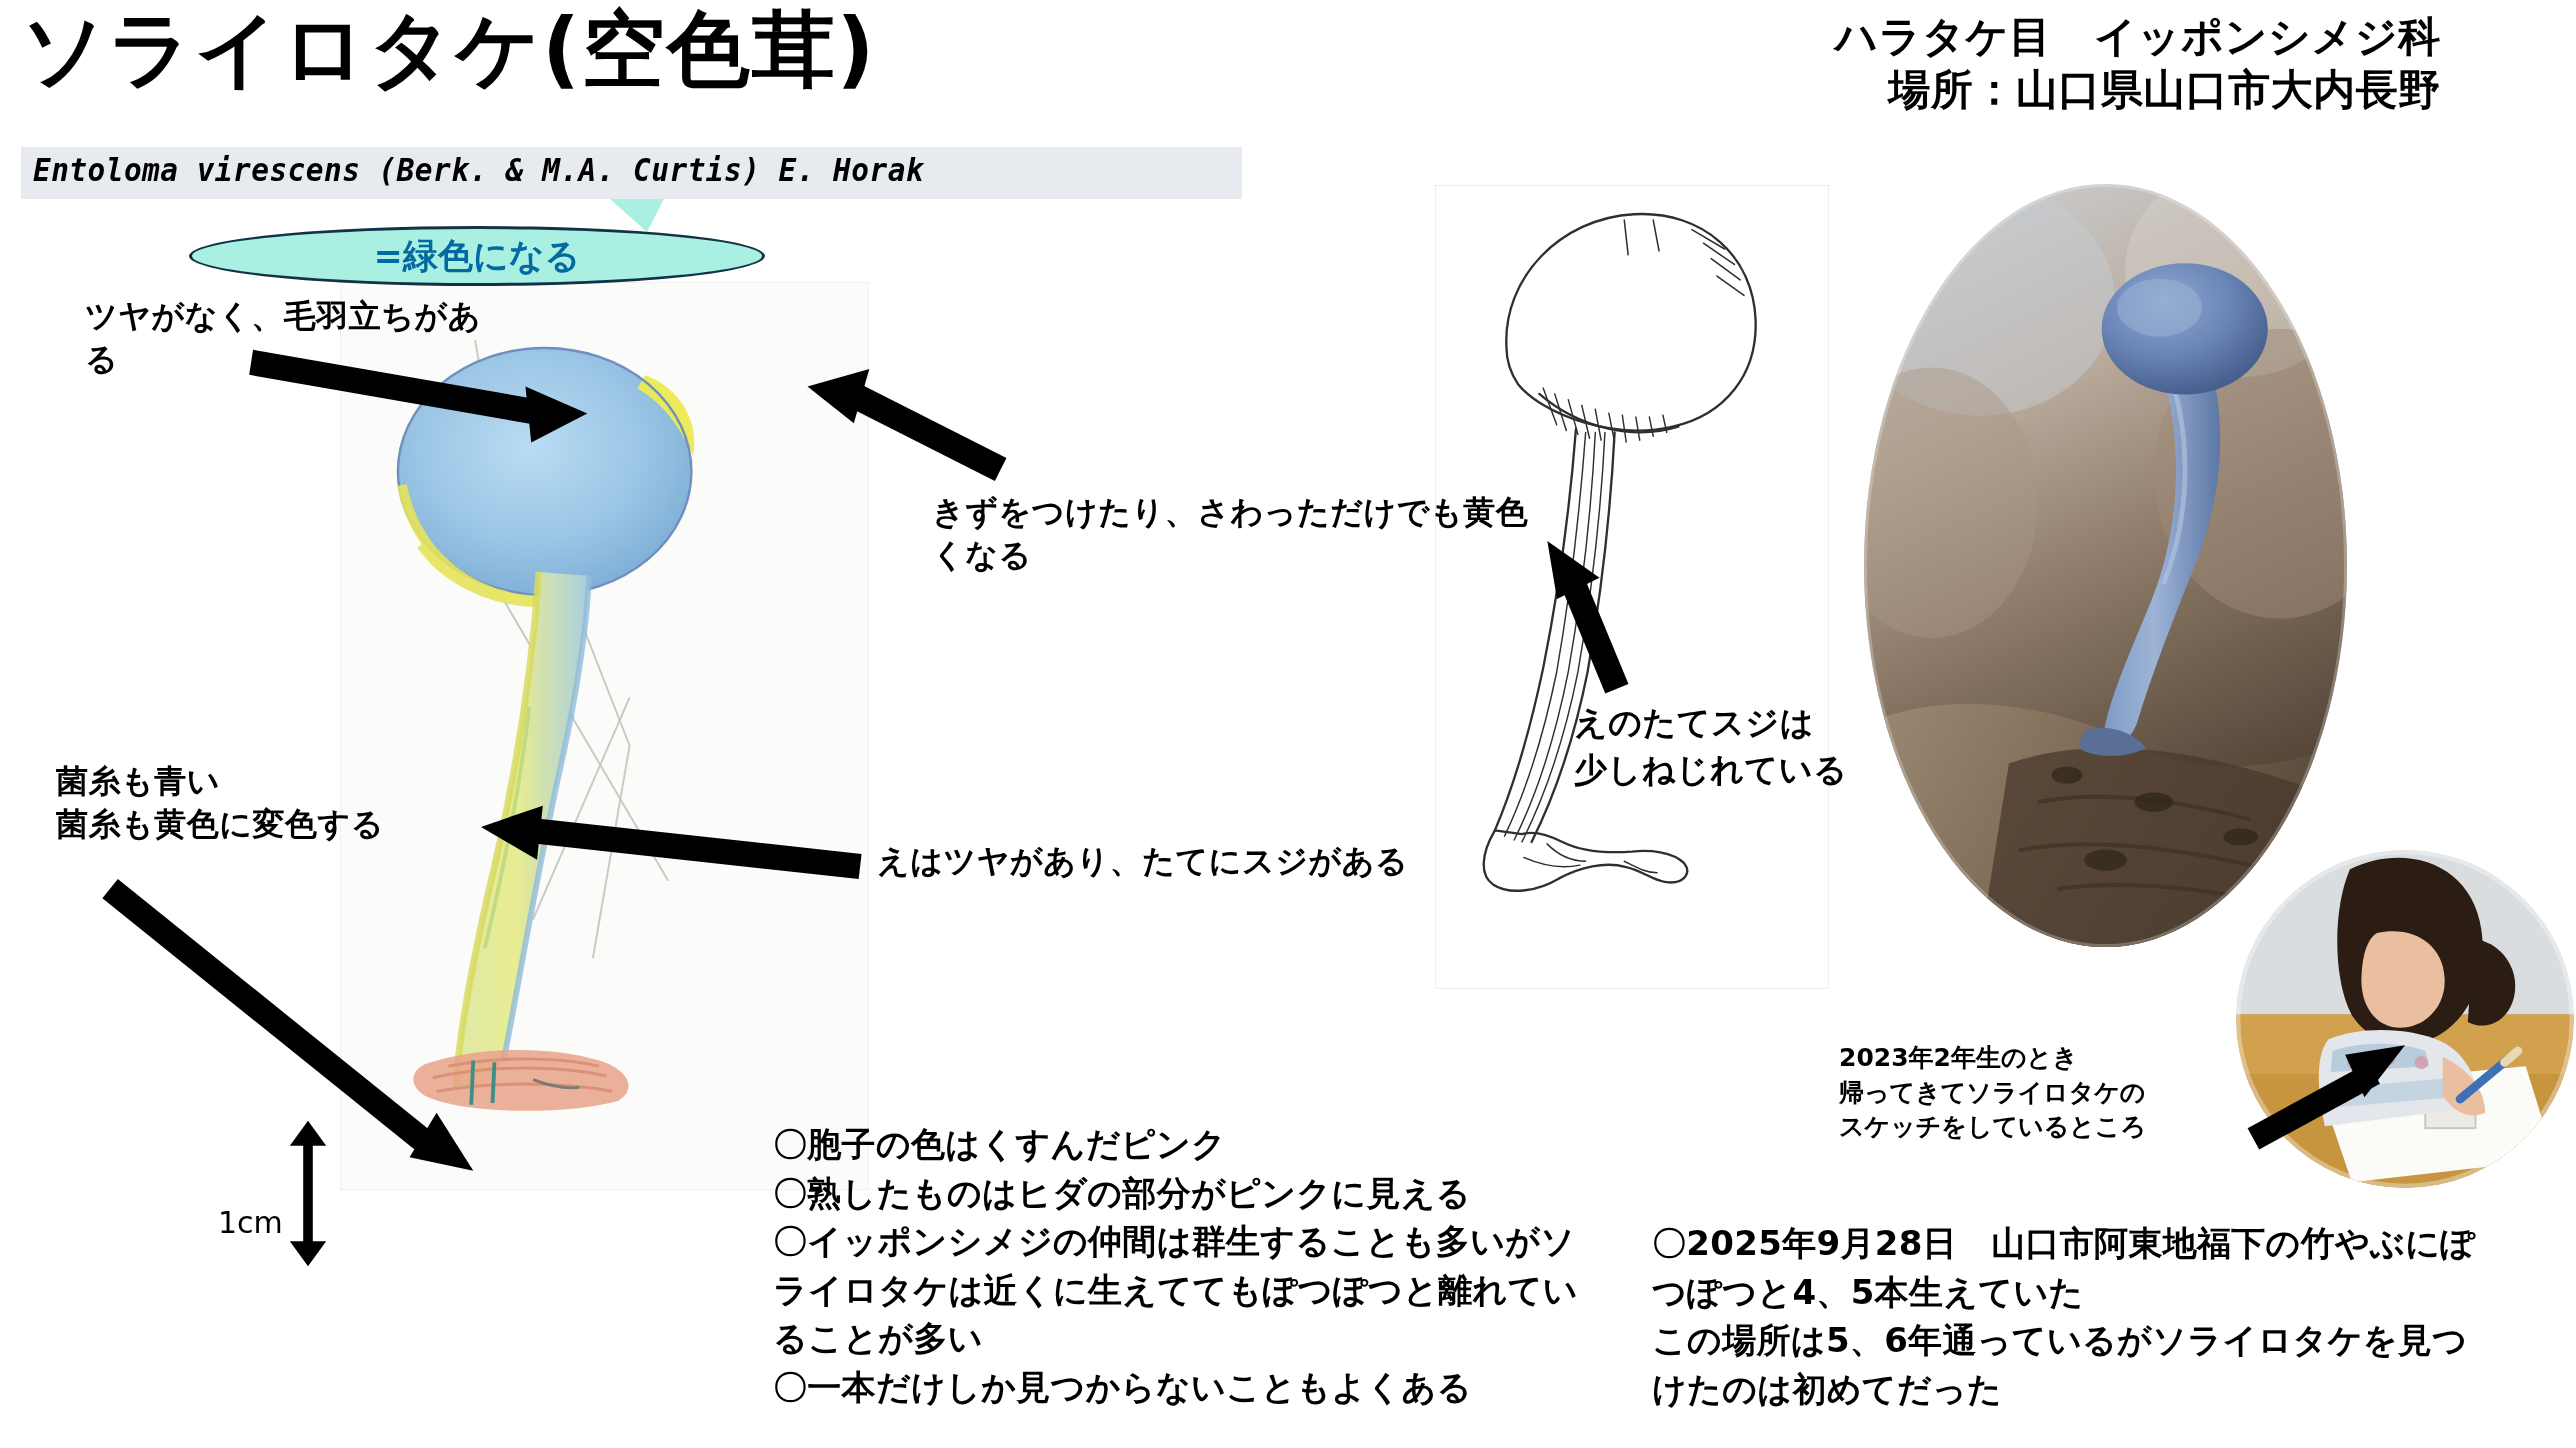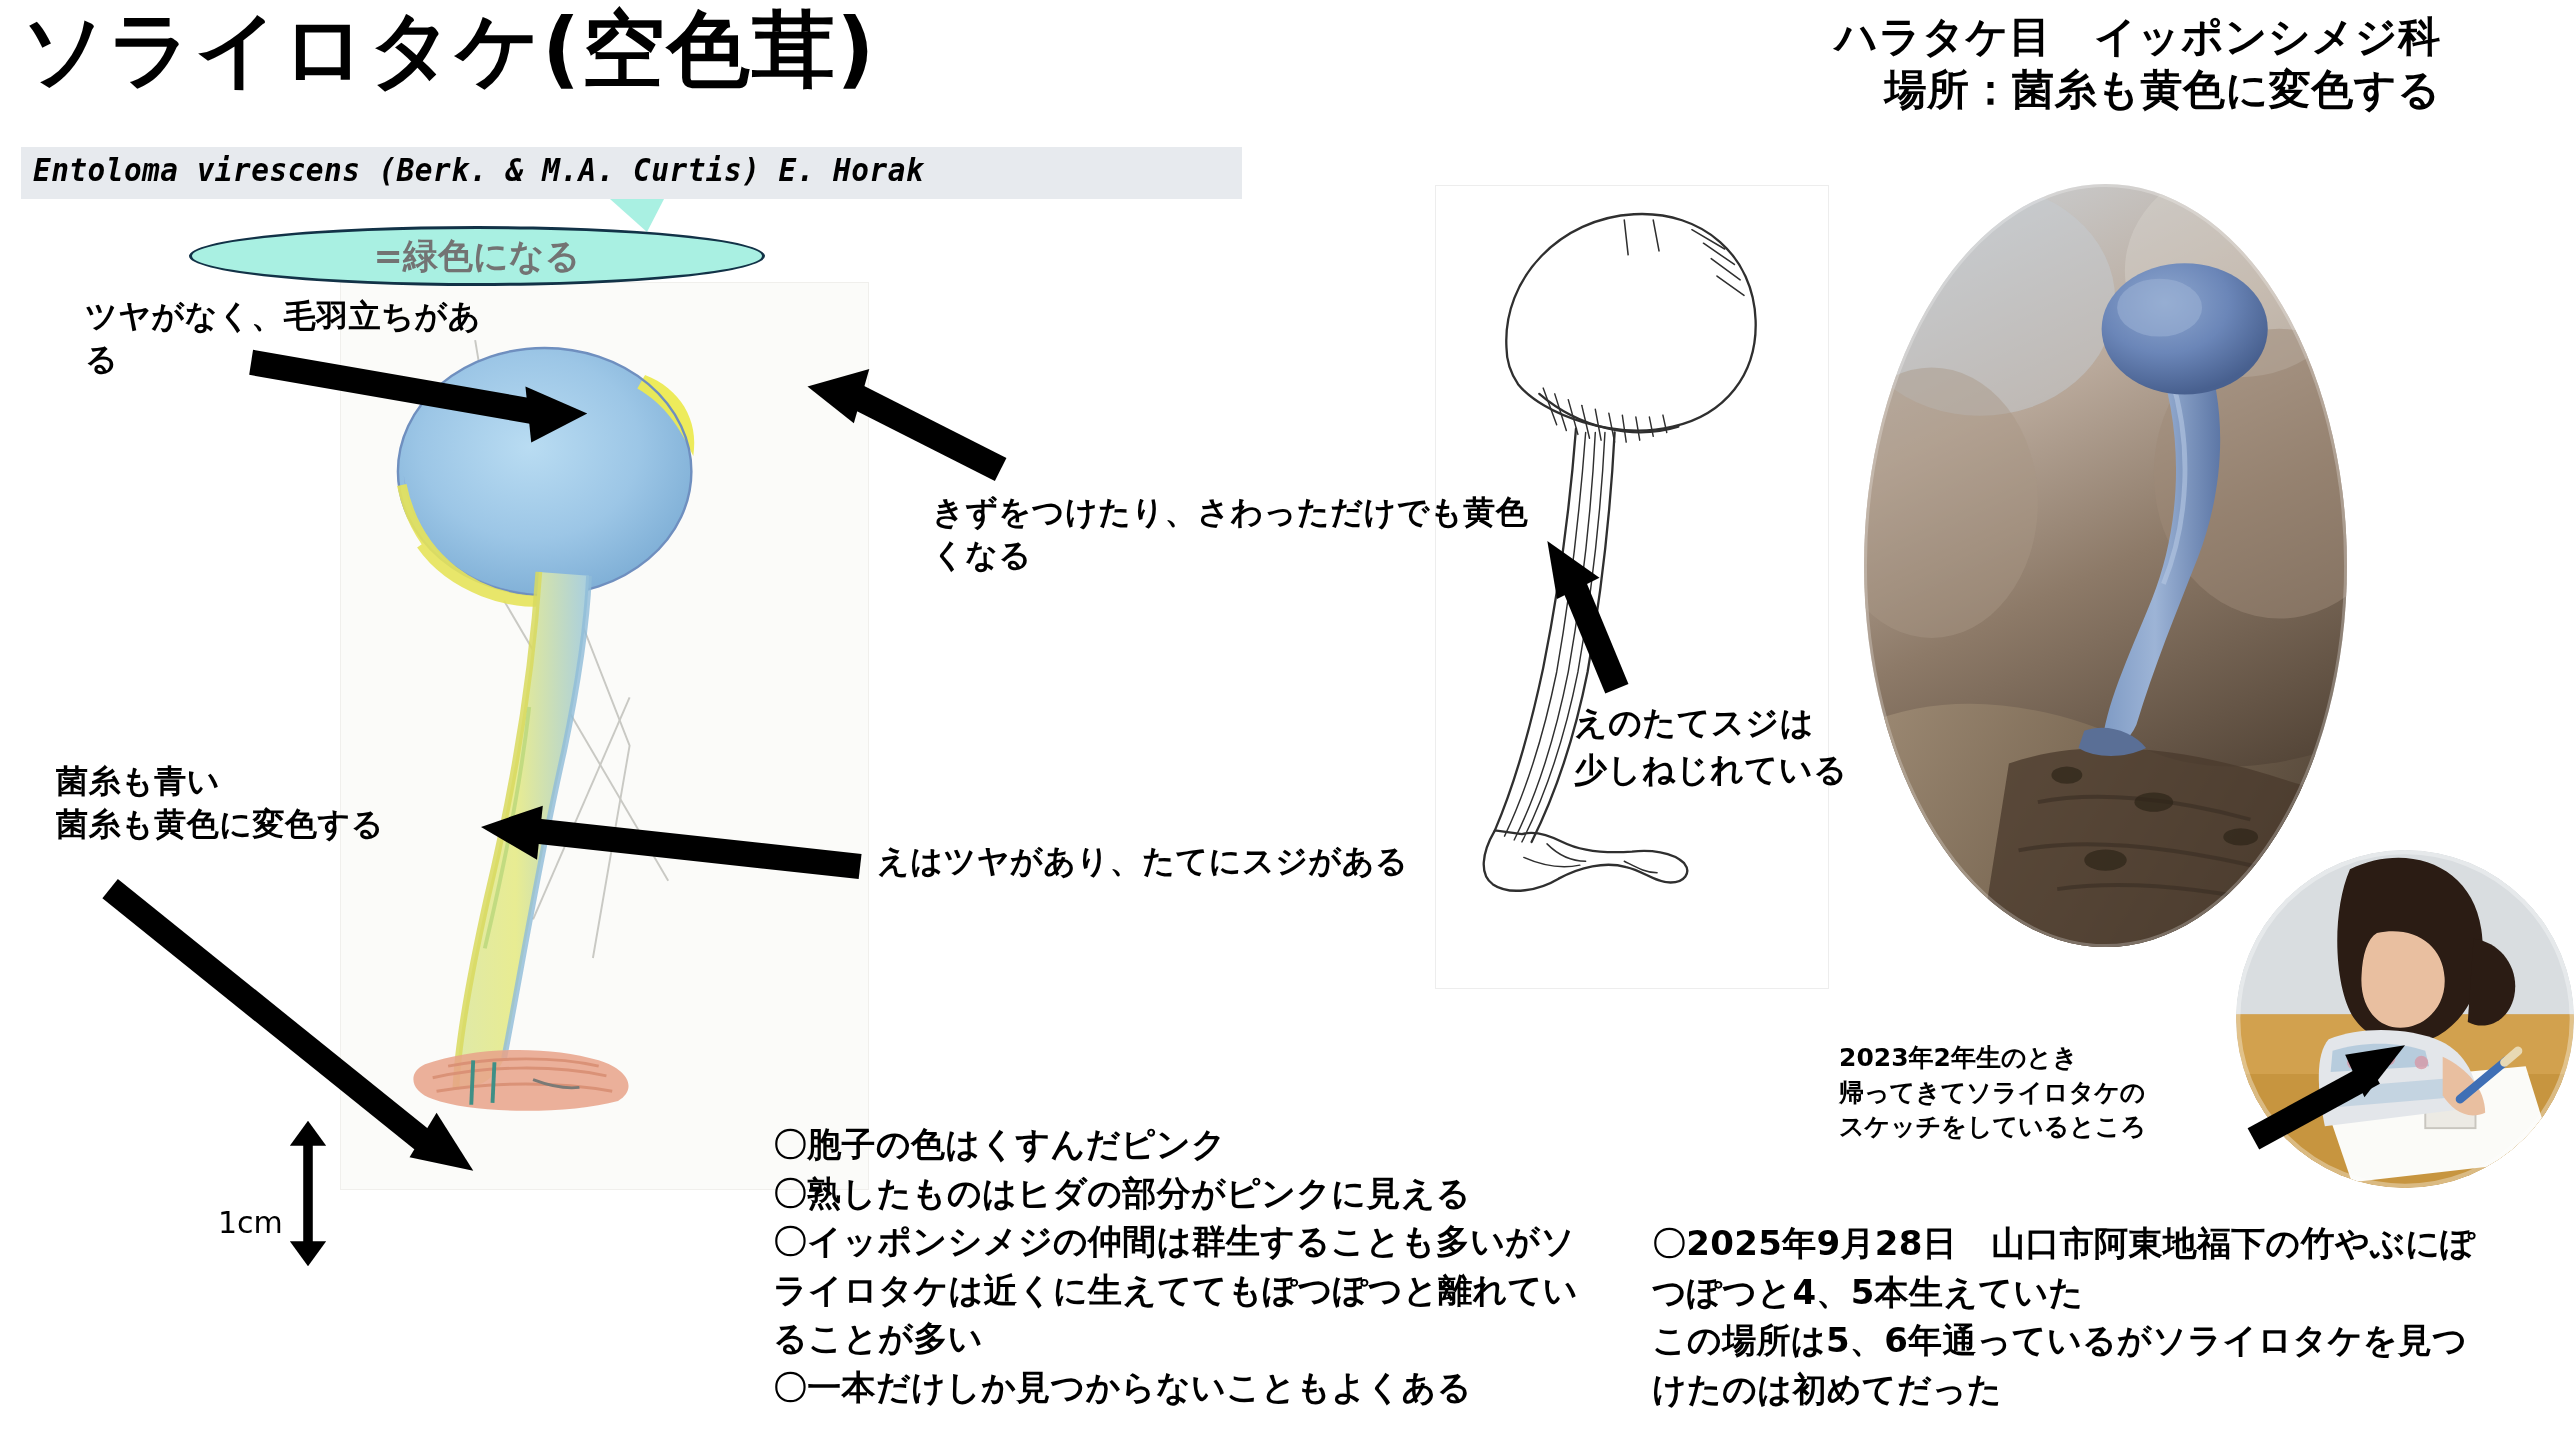--- a/index.html
+++ b/index.html
@@ -35,21 +35,21 @@
     left:189px;top:226px;
     width:576px;height:60px;
     border-radius:50%;
     background:#a9f0e2;
     border:3.9px solid #123247;
     box-sizing:border-box;
   }
   #green-ellipse-label{
     left:189px;top:226px;width:576px;height:60px;
     display:flex;align-items:center;justify-content:center;
-    color:#737373;font-size:35px;font-weight:700;
+    color:#0369a1;font-size:35px;font-weight:700;
     white-space:nowrap;
   }
   
   #ellipse-notch{
     left:610px;top:199px;width:0;height:0;
     border-left:37px solid transparent;
     border-right:17.4px solid transparent;
     border-top:33px solid #a9f0e2;
   }
 
@@ -325,21 +325,21 @@
 
 <div class="abs" id="sciname-band"></div>
 <div class="abs" id="sciname-text">Entoloma virescens (Berk. &amp; M.A. Curtis) E. Horak</div>
 
 <div class="abs" id="ellipse-notch"></div>
 <div class="abs" id="green-ellipse"></div>
 <div class="abs" id="green-ellipse-label">=緑色になる</div>
 
 <div class="abs" id="meta-block">
   <div>ハラタケ目　イッポンシメジ科</div>
-  <div>場所：菌糸も黄色に変色する</div>
+  <div>場所：山口県山口市大内長野</div>
 </div>
 
 <div class="abs anno" id="anno-cap">ツヤがなく、毛羽立ちがある</div>
 <div class="abs anno" id="anno-bruise">きずをつけたり、さわっただけでも黄色くなる</div>
 <div class="abs anno" id="anno-mycelium" style="white-space:pre-line">菌糸も青い
 菌糸も黄色に変色する</div>
 <div class="abs anno" id="anno-stipe">えはツヤがあり、たてにスジがある</div>
 <div class="abs anno" id="anno-striate" style="white-space:pre-line">えのたてスジは
 少しねじれている</div>
 <div class="abs" id="caption-child" style="white-space:pre-line">2023年2年生のとき

